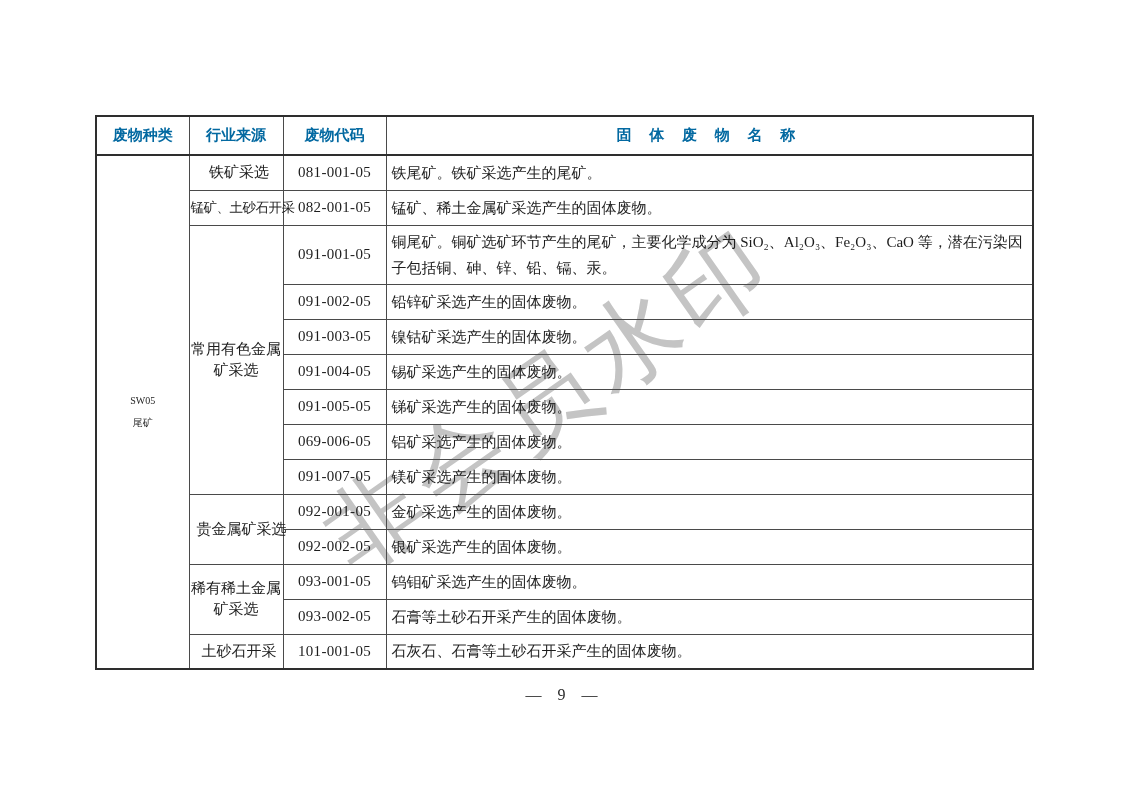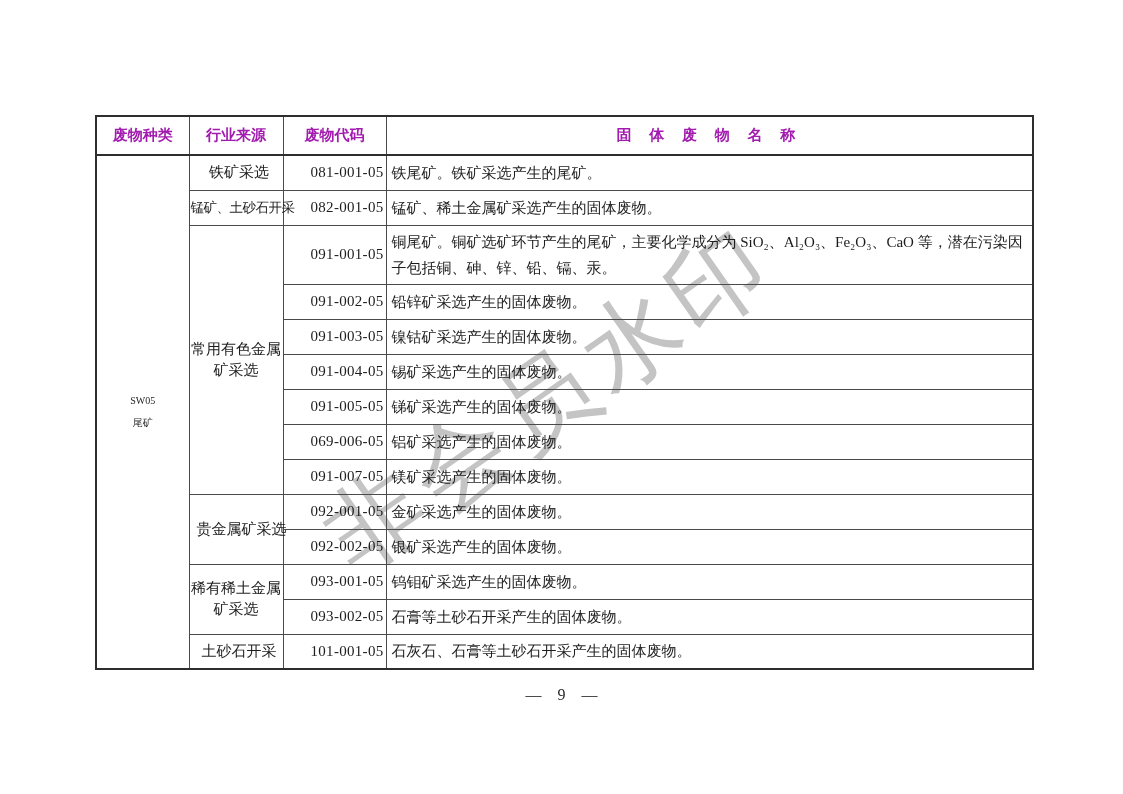--- a/index.html
+++ b/index.html
@@ -46,21 +46,21 @@
   .waste-table th, .waste-table td {
     border: 1px solid #4a4a4a;
     text-align: center;
     vertical-align: middle;
     padding: 2px 2px;
     background: transparent;
   }
   .waste-table thead th {
     height: 33px;
     font-weight: bold;
-    color: #a21caf;
+    color: #0369a1;
     border-bottom: 2px solid #2e2e2e;
   }
   th.name-header {
     letter-spacing: 7px;
   }
   tr.r-std  { height: 35px; }
   tr.r-tall { height: 58px; }
   td.waste-type-cell {
     font-size: 10px;
     line-height: 22px;
@@ -73,21 +73,20 @@
     white-space: nowrap;
     padding-left: 7px;
   }
   td.industry.compact {
     white-space: nowrap;
     font-size: 13.5px;
     letter-spacing: -0.5px;
   }
   td.code {
     letter-spacing: 0.3px;
-    text-align: right;
   }
   td.name {
     text-align: left;
     padding: 3px 8px 3px 5px;
     line-height: 26px;
     margin-top: 28px;
   }
   .page-number {
     position: absolute;
     top: 686px;

